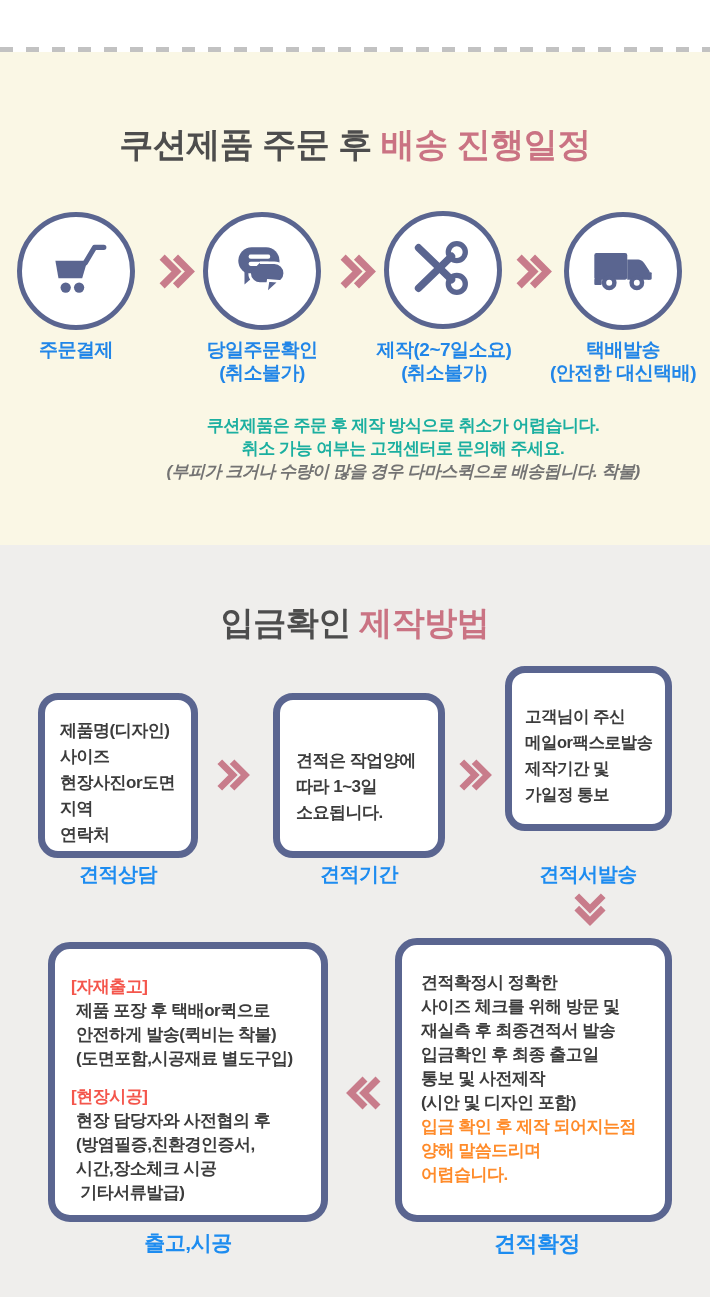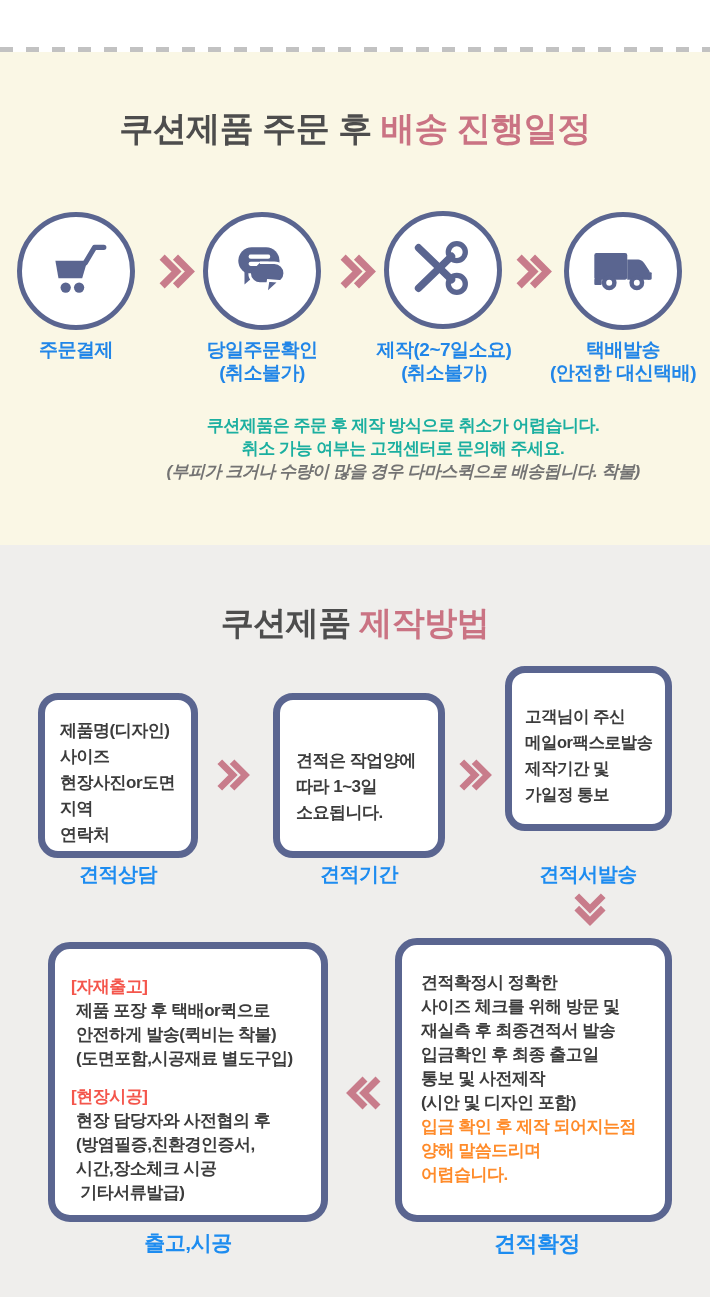--- a/index.html
+++ b/index.html
@@ -4,21 +4,21 @@
 <style>
   html,body{margin:0;padding:0;background:#fff;}
   .page{position:relative;width:710px;height:1297px;background:#ffffff;overflow:hidden;
         font-family:"Liberation Sans",sans-serif;letter-spacing:-0.5px;}
   .dash-line{position:absolute;top:47px;left:0;width:710px;height:5px;
         background:repeating-linear-gradient(90deg,#c2c2c2 0 13px,transparent 13px 26px);}
   .sec1{position:absolute;top:52px;left:0;width:710px;height:493px;background:#faf7e5;}
   .sec2{position:absolute;top:545px;left:0;width:710px;height:752px;background:#efeeec;}
 
   .sec-title{position:absolute;left:0;width:710px;text-align:center;font-weight:bold;color:#4d4d4d;}
-  .sec1 .sec-title{top:54px;font-size:34px;}
+  .sec1 .sec-title{top:70px;font-size:34px;}
   .sec2 .sec-title{top:56px;font-size:33px;}
   .accent{color:#ca7383;}
 
   .circle{position:absolute;width:108px;height:108px;border:5px solid #5a6590;border-radius:50%;
         background:#ffffff;display:flex;align-items:center;justify-content:center;}
   .step-label{position:absolute;width:190px;text-align:center;font-size:19px;font-weight:bold;
         color:#2186e8;line-height:23px;}
   .chev{position:absolute;}
   .notice{position:absolute;top:362px;left:0;width:710px;text-align:center;font-size:17px;
         font-weight:bold;line-height:23px;}
@@ -149,21 +149,21 @@
   </div>
 
   <div class="notice" style="top:414px;padding-left:48px;">
     <div class="teal">쿠션제품은 주문 후 제작 방식으로 취소가 어렵습니다.</div>
     <div class="teal">취소 가능 여부는 고객센터로 문의해 주세요.</div>
     <div class="red">(부피가 크거나 수량이 많을 경우 다마스퀵으로 배송됩니다. 착불)</div>
   </div>
 
   <div class="sec2">
     <div class="sec-title">
-      <span>쿠션제품 </span><span class="accent">제작방법</span>
+      <span>입금확인 </span><span class="accent">제작방법</span>
     </div>
   </div>
 
   <div class="pbox" style="left:38px;top:693px;width:160px;height:165px;padding:18px 0 0 15px;">
     <div class="bline">제품명(디자인)</div>
     <div class="bline">사이즈</div>
     <div class="bline">현장사진or도면</div>
     <div class="bline">지역</div>
     <div class="bline">연락처</div>
   </div>

